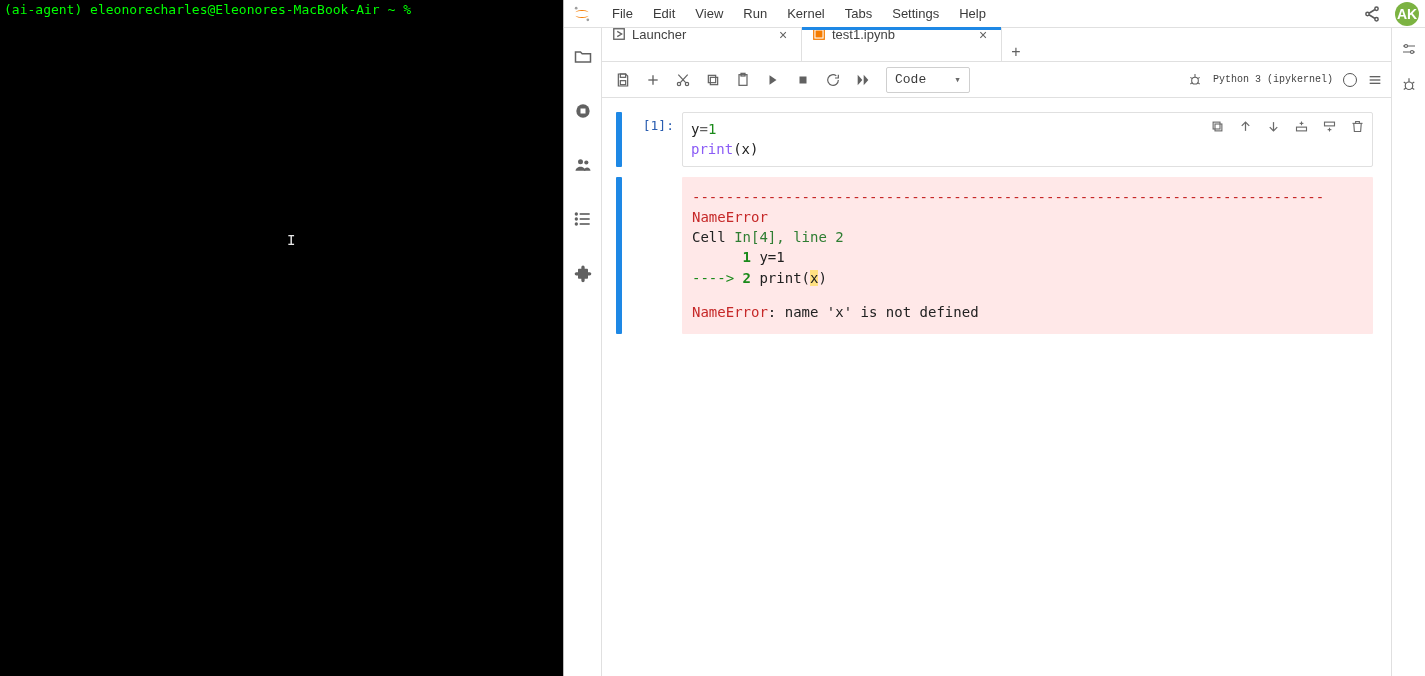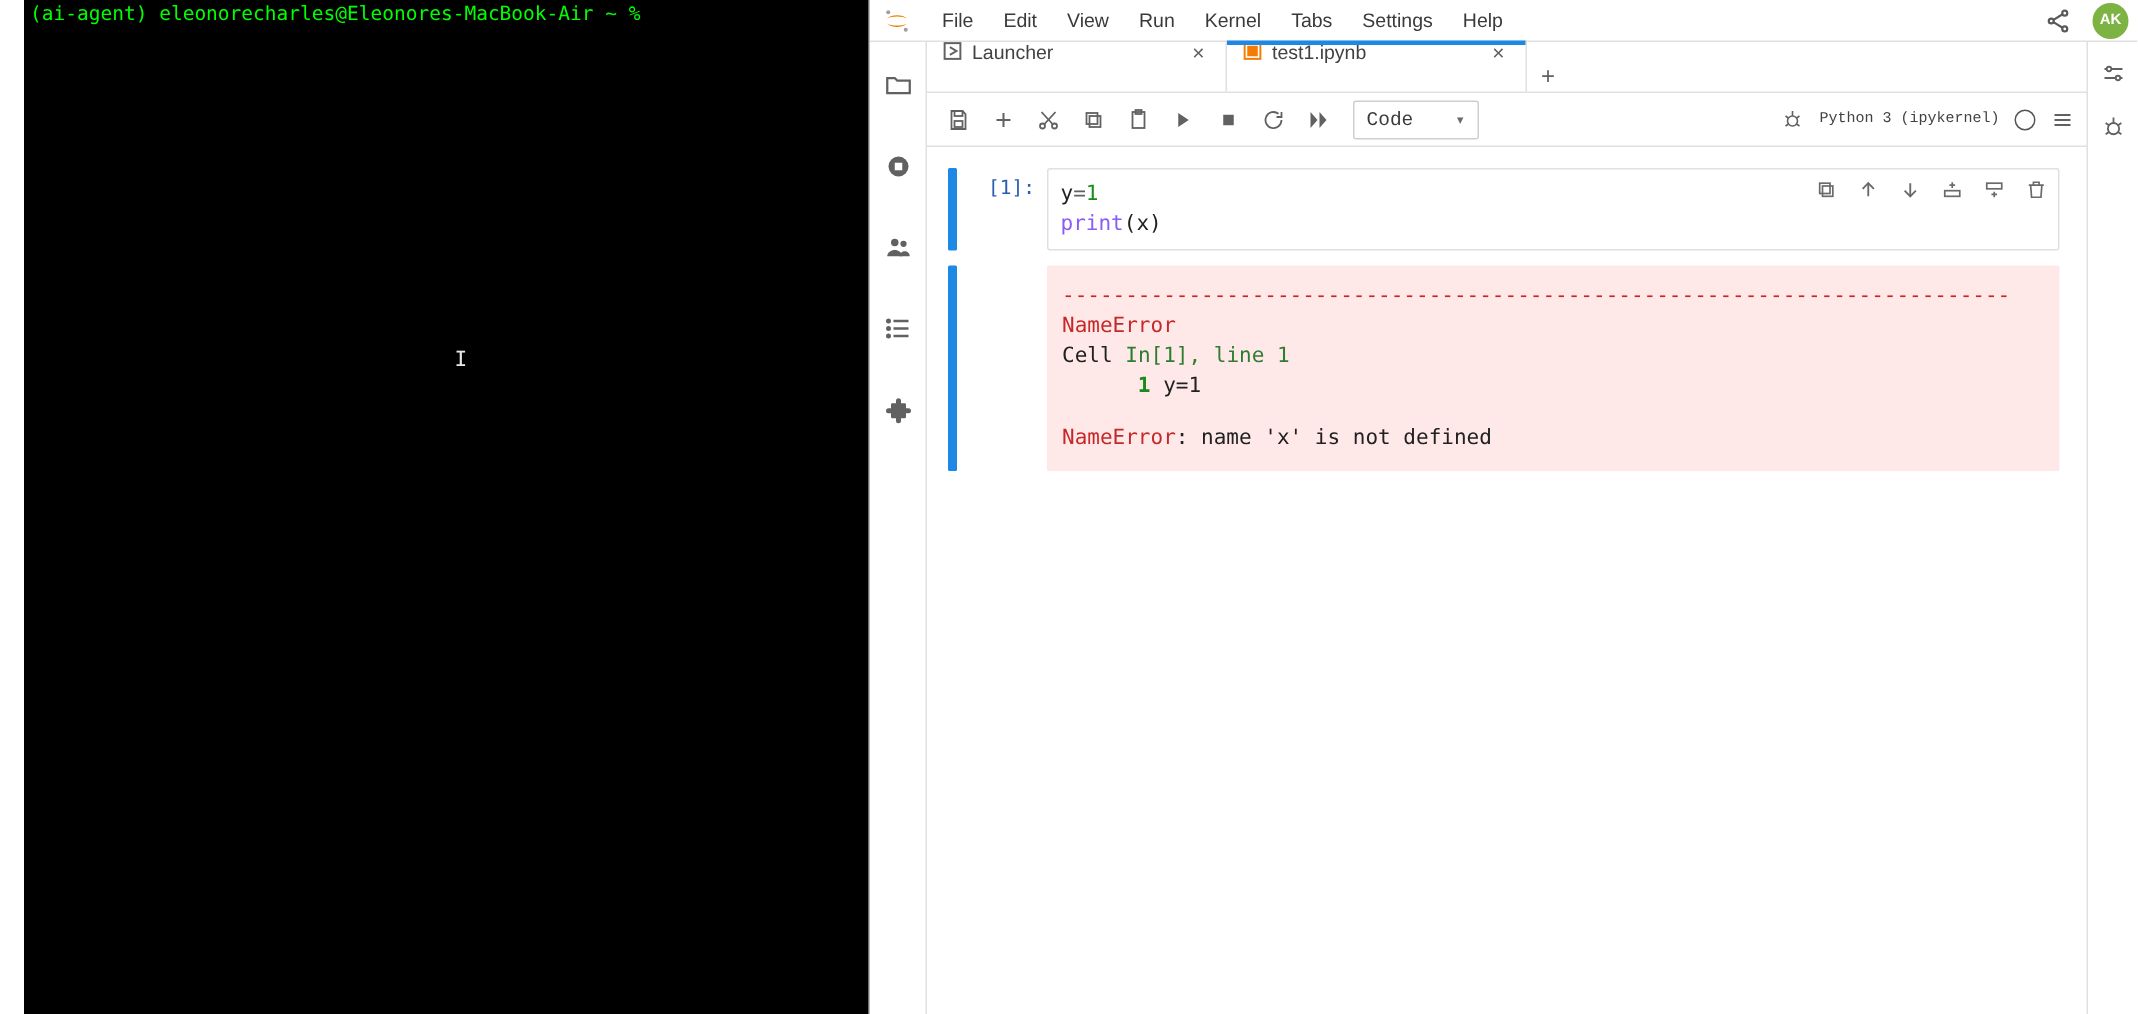--- a/index.html
+++ b/index.html
@@ -1,35 +1,35 @@
 <!DOCTYPE html>
 <html><head>
 <meta charset="utf-8">
 <style>
   * { box-sizing: border-box; margin: 0; padding: 0; }
   html, body { width: 1425px; height: 676px; font-family: -apple-system, BlinkMacSystemFont, "Segoe UI", Helvetica, Arial, sans-serif; overflow: hidden; }
-  .root { display: flex; width: 100%; height: 100%; padding-left: 16px; }
+  .root { display: flex; width: 100%; height: 100%; }
 
   
   .terminal { width: 563px; height: 100%; background: #000000; color: #fff; font-family: ui-monospace, Menlo, Consolas, monospace; font-size: 13px; padding: 2px 4px; position: relative; }
   .terminal .prompt-env { color: #00ff00; }
   .terminal .prompt-user { color: #00ff00; }
   .terminal .prompt-pct { color: #00ff00; }
   .term-line { white-space: pre; }
   .cursor-i { position: absolute; left: 287px; top: 232px; color: #e8e8e8; font-size: 14px; }
 
   
   .app { flex: 1; display: flex; flex-direction: column; border-left: 1px solid #bdbdbd; background: #ffffff; }
 
   .menubar { height: 28px; display: flex; align-items: center; padding: 0 6px; gap: 4px; border-bottom: 1px solid #e0e0e0; font-size: 13px; color: #3a3a3a; }
   .menubar .logo { width: 24px; height: 24px; display: flex; align-items: center; justify-content: center; margin-right: 6px; }
   .menubar .menu-item { padding: 3px 8px; border-radius: 2px; cursor: default; }
   .menubar .spacer { flex: 1; }
   .share-icon { width: 18px; height: 18px; display:flex; align-items:center; justify-content:center; color:#5a5a5a; margin-right: 10px; }
-  .avatar { width: 24px; height: 24px; border-radius: 50%; background:#7cb342; color:#fff; font-size:10px; font-weight:600; display:flex; align-items:center; justify-content:center; }
+  .avatar { width: 24px; height: 24px; border-radius: 50%; background:#7cb342; color:#fff; font-size:14px; font-weight:600; display:flex; align-items:center; justify-content:center; }
 
   .body-row { flex:1; display:flex; min-height:0; }
 
   .left-rail { width: 38px; border-right:1px solid #e0e0e0; display:flex; flex-direction:column; align-items:center; padding-top:18px; gap:32px; color:#616161; }
   .rail-icon { width:22px; height:22px; display:flex; align-items:center; justify-content:center; }
 
   .main { flex:1; display:flex; flex-direction:column; min-width:0; }
 
   .tabbar-wrap { display:flex; align-items:stretch; border-bottom:1px solid #e0e0e0; height: 34px; }
   .tabbar { display:flex; align-items:flex-end; }
@@ -321,22 +321,23 @@
               </div>
             </div>
 
             <div class="output-cell">
               <div class="gutter-bar"></div>
               <div class="prompt-col"></div>
               <div class="cell-body">
                 <div class="output-area">
                   <div class="dashed-line">---------------------------------------------------------------------------</div>
                   <div><span class="err-name">NameError</span></div>
-                  <div><span>Cell </span><span class="trace-loc">In[1], line 1</span></div>
+                  <div><span>Cell </span><span class="trace-loc">In[4], line 2</span></div>
                   <div style="white-space:pre;">      <span class="trace-lineno">1</span><span> y=1</span></div>
+                  <div style="white-space:pre;"><span class="arrow">----&gt; </span><span class="trace-lineno">2</span><span> print(</span><span class="hl">x</span><span>)</span></div>
                   <div style="height:14px;"></div>
                   <div><span class="err-final">NameError</span><span>: name 'x' is not defined</span></div>
                 </div>
               </div>
             </div>
           </div>
         </div>
       </div>
 
       <div class="right-settings">

